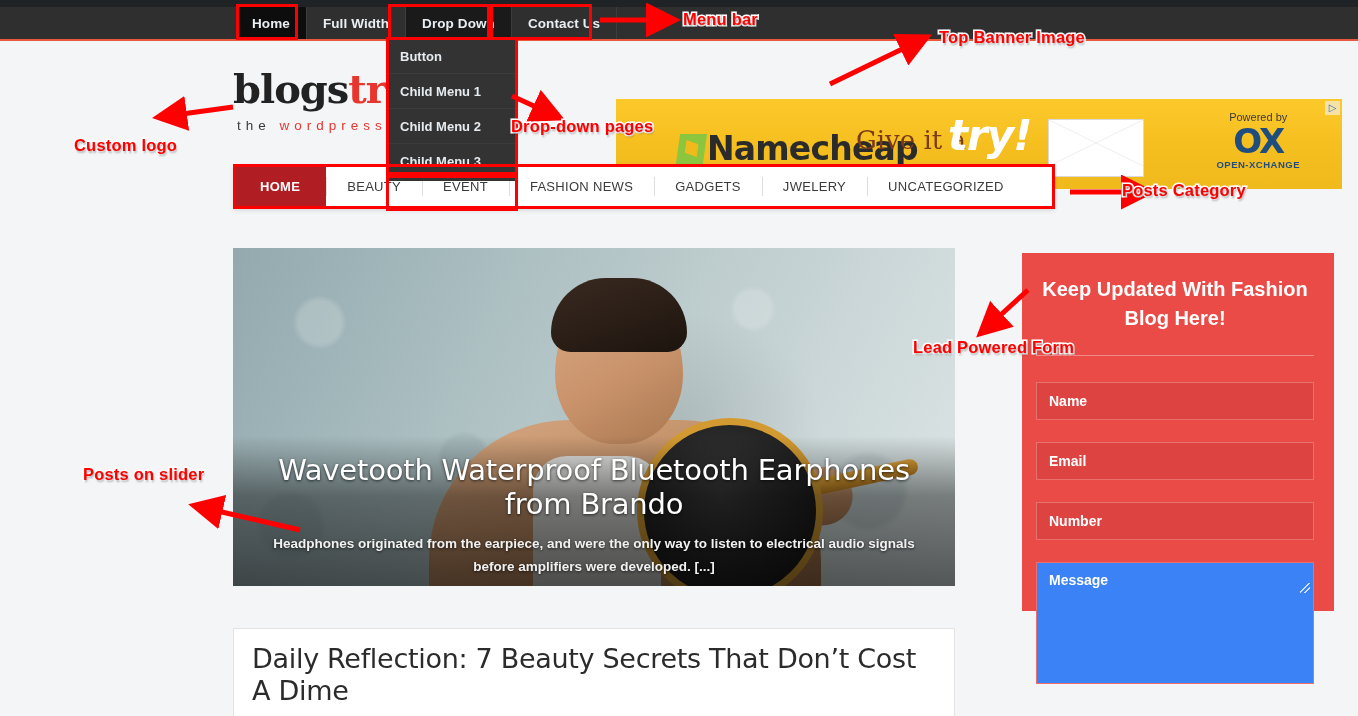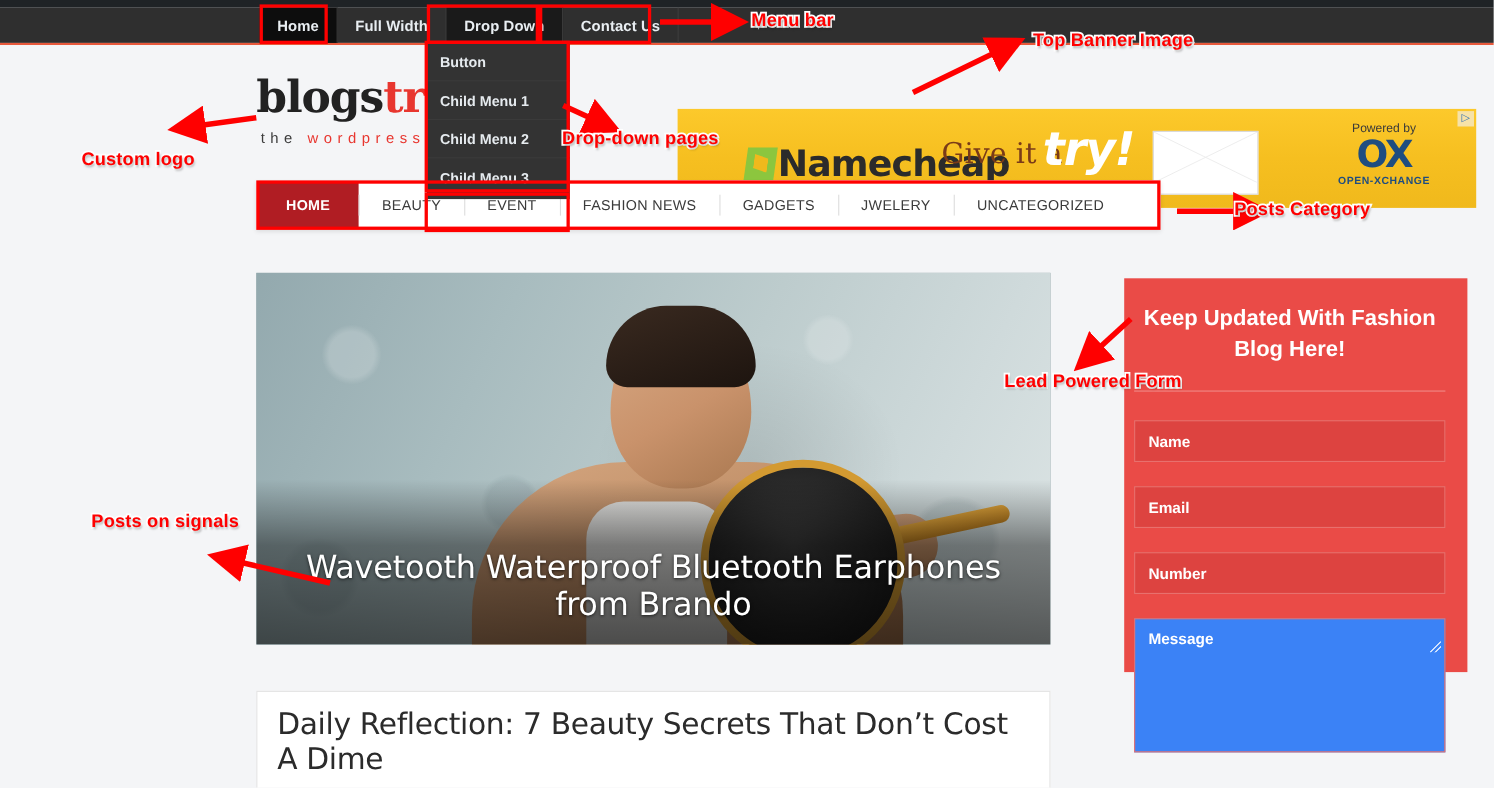--- a/index.html
+++ b/index.html
@@ -252,21 +252,21 @@
     font-family: "DejaVu Sans", sans-serif;
     font-size: 27px; color: #2b2b2b; line-height: 1.18;
     letter-spacing: -.3px; font-weight: normal;
   }
 
   
   .leadform {
     position: absolute; left: 1022px; top: 253px;
     width: 312px; height: 358px;
     background: #ea4b47;
-    padding: 22px 20px 0 9px;
+    padding: 22px 20px 0 14px;
   }
   .lead-title {
     color: #ffffff; font-size: 20px; font-weight: bold;
     text-align: center; line-height: 1.45; margin-bottom: 22px;
   }
   .lead-rule { height: 1px; background: rgba(255,255,255,.35); margin-bottom: 26px; }
   .lead-input {
     width: 100%; height: 38px;
     background: #dd4340; border: 1px solid #e8706d;
     color: #ffffff; font-size: 14px; font-weight: bold;
@@ -384,20 +384,21 @@
     <div class="man-torso"></div>
     <div class="man-tank"></div>
     <div class="man-head"></div>
     <div class="man-hair"></div>
     <div class="man-arm"></div>
     <div class="pan-handle"></div>
     <div class="pan-body"></div>
     <div class="slider-shade"></div>
     <div class="slider-caption">
       <div class="slider-title">Wavetooth Waterproof Bluetooth Earphones from Brando</div>
+      <div class="slider-excerpt">Headphones originated from the earpiece, and were the only way to listen to electrical audio signals before amplifiers were developed. [...]</div>
     </div>
   </div>
 
   <article class="post-card">
     <h2 class="post-title">Daily Reflection: 7 Beauty Secrets That Don’t Cost A Dime</h2>
   </article>
 
   <aside class="leadform">
     <div class="lead-title">Keep Updated With Fashion Blog Here!</div>
     <div class="lead-rule"></div>
@@ -436,21 +437,21 @@
 
     <line x1="300" y1="530" x2="196" y2="506" stroke="#ff0000" stroke-width="5" marker-end="url(#ah)"></line>
   </svg>
 
   <div class="anno" style="left:683px; top:10px;">Menu bar</div>
   <div class="anno" style="left:939px; top:28px;">Top Banner Image</div>
   <div class="anno" style="left:511px; top:117px;">Drop-down pages</div>
   <div class="anno" style="left:74px; top:136px;">Custom logo</div>
   <div class="anno" style="left:1122px; top:181px;">Posts Category</div>
   <div class="anno" style="left:913px; top:338px;">Lead Powered Form</div>
-  <div class="anno" style="left:83px; top:465px;">Posts on signals</div>
+  <div class="anno" style="left:83px; top:465px;">Posts on slider</div>
 
   <div class="dropdown">
     <div class="dropdown-item">
         <span>Button</span>
       </div>
     <div class="dropdown-item">
         <span>Child Menu 1</span>
       </div>
     <div class="dropdown-item">
         <span>Child Menu 2</span>

